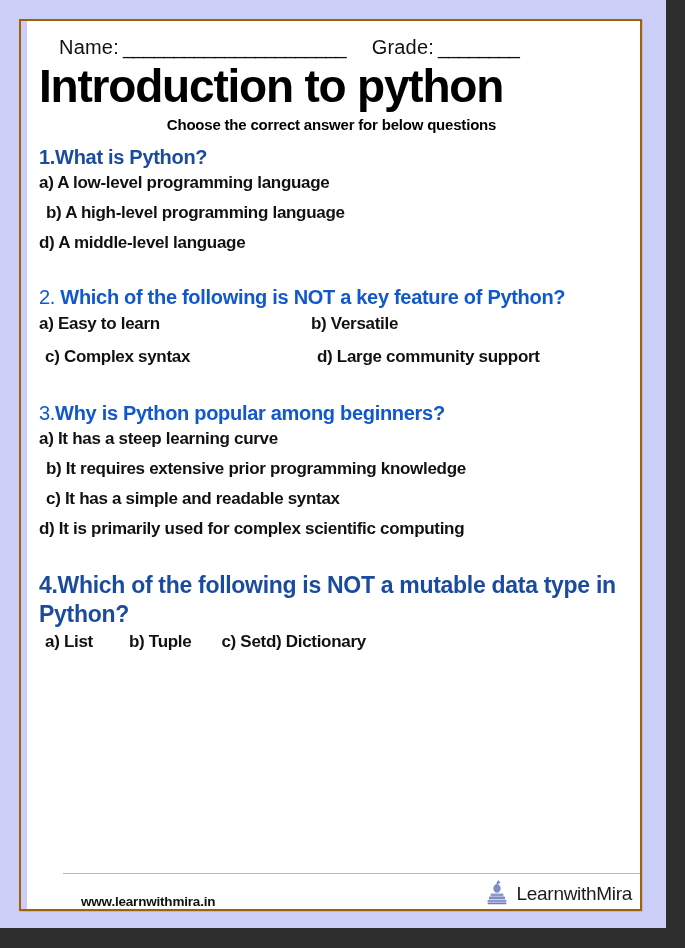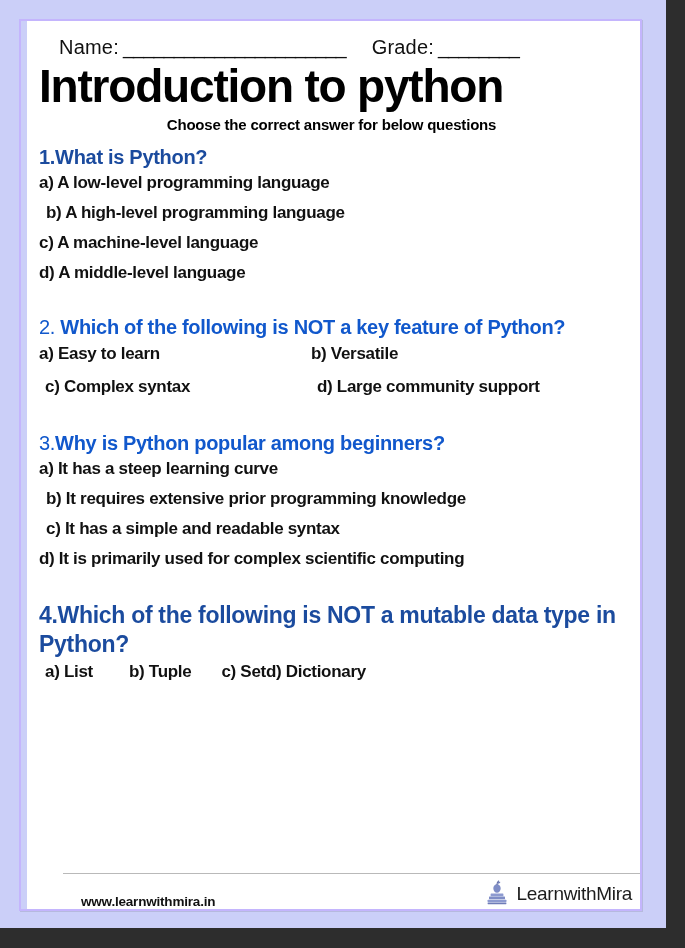--- a/index.html
+++ b/index.html
@@ -31,21 +31,21 @@
   }
 
   
   #card {
     position: absolute;
     left: 19px;
     top: 19px;
     width: 623px;
     height: 892px;
     background: #ffffff;
-    border: 2px solid #c4b5fd;
+    border: 2px solid #a16207;
     box-sizing: border-box;
     box-shadow: 1px 1px 0 rgba(0,0,0,0.10);
     overflow: hidden;
   }
   
   #left-accent {
     position: absolute;
     left: 0;
     top: 0;
     width: 6px;
@@ -223,21 +223,20 @@
         <span class="ng-rule-long">________</span>
       </div>
 
       <h1 class="title">Introduction to python</h1>
       <div class="subtitle">Choose the correct answer for below questions</div>
 
       <div class="qblock">
         <div class="qtext navy"><span>1.</span><span>What is Python?</span></div>
         <div class="opt">a) A low-level programming language</div>
         <div class="opt indent">b) A high-level programming language</div>
-        <div class="opt">c) A machine-level language</div>
         <div class="opt">d) A middle-level language</div>
       </div>
 
       <div class="qblock spaced">
         <div class="qtext bright"><span class="qnum-light">2. </span><span>Which of the following is NOT a key feature of Python?</span></div>
         <div class="opt-row">
           <div class="col-a">a) Easy to learn</div>
           <div class="col-b">b) Versatile</div>
         </div>
         <div class="opt-row">

